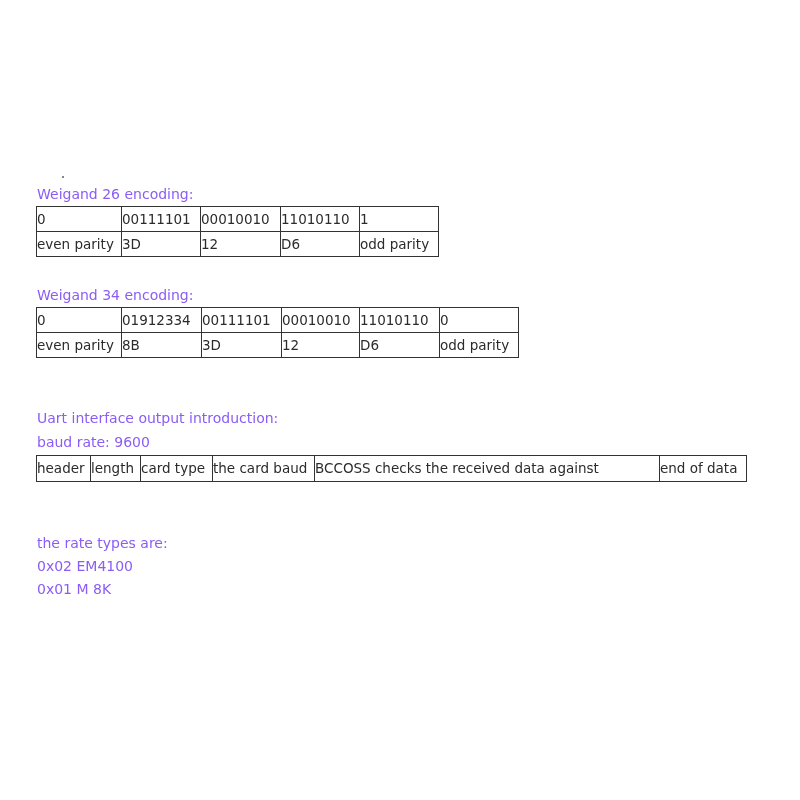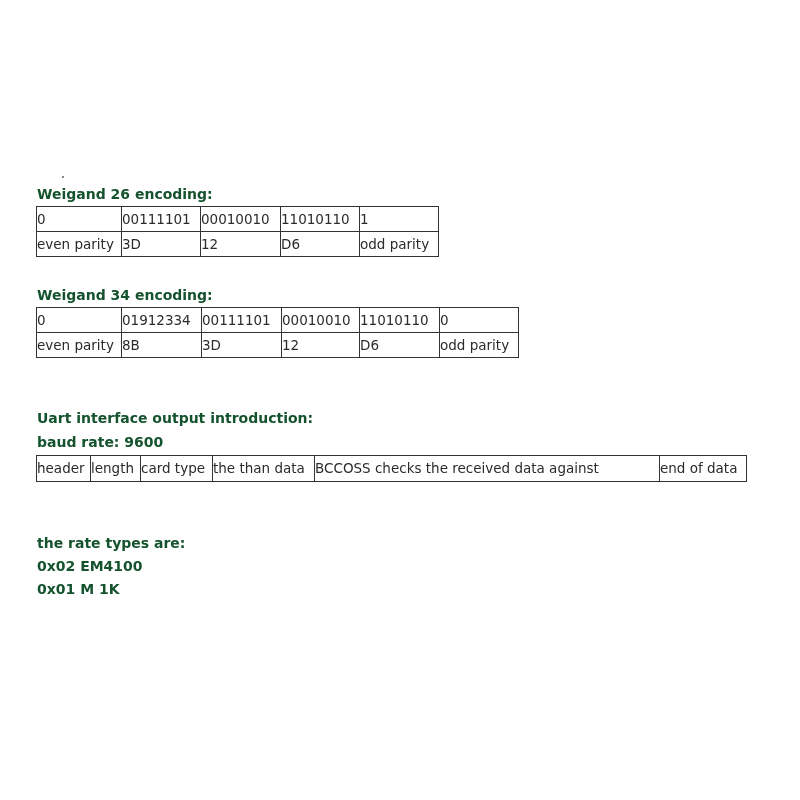--- a/index.html
+++ b/index.html
@@ -3,22 +3,21 @@
   <meta charset="utf-8">
   <style>
     html, body { margin: 0; padding: 0; background: #ffffff; }
     body {
       width: 800px; height: 800px; position: relative; overflow: hidden;
       font-family: "DejaVu Sans", sans-serif; color: #2b2b2b;
     }
     .dot { position: absolute; left: 62px; top: 176px; width: 2px; height: 2px; background: #888; }
     .label {
       position: absolute; left: 37px; font-size: 14px; line-height: 18px; white-space: nowrap;
-      color: #14532d;
-      font-weight: bold;
+      color: #8b5cf6;
     }
     table {
       position: absolute; border-collapse: collapse; table-layout: fixed;
       font-size: 13.5px; color: #2b2b2b;
     }
     td {
       border: 1px solid #333; padding: 0 0 0 0; white-space: nowrap; overflow: hidden;
       vertical-align: middle; line-height: 24px; height: 24px;
     }
     #t26 { left: 36px; top: 206px; }
@@ -97,22 +96,22 @@
       <col style="width:72px">
       <col style="width:102px">
       <col style="width:345px">
       <col style="width:87px">
     </colgroup>
   <tbody>
       <tr>
     <td>header</td>
     <td>length</td>
     <td>card type</td>
-    <td>the than data</td>
+    <td>the card baud</td>
     <td>BCCOSS checks the received data against</td>
     <td>end of data</td>
   </tr>
 </tbody>
   </table>
 
 <div class="label" style="top:534px">the rate types are:</div>
 <div class="label" style="top:557px">0x02 EM4100</div>
-<div class="label" style="top:580px">0x01 M 1K</div>
+<div class="label" style="top:580px">0x01 M 8K</div>
 
 </body></html>

